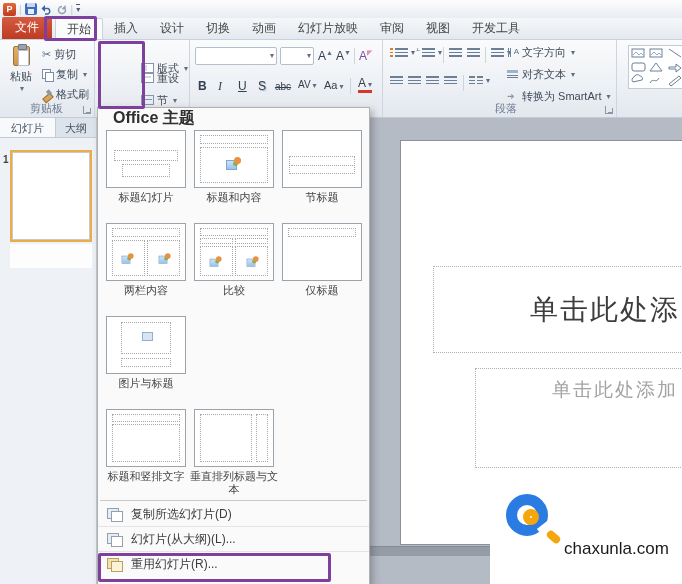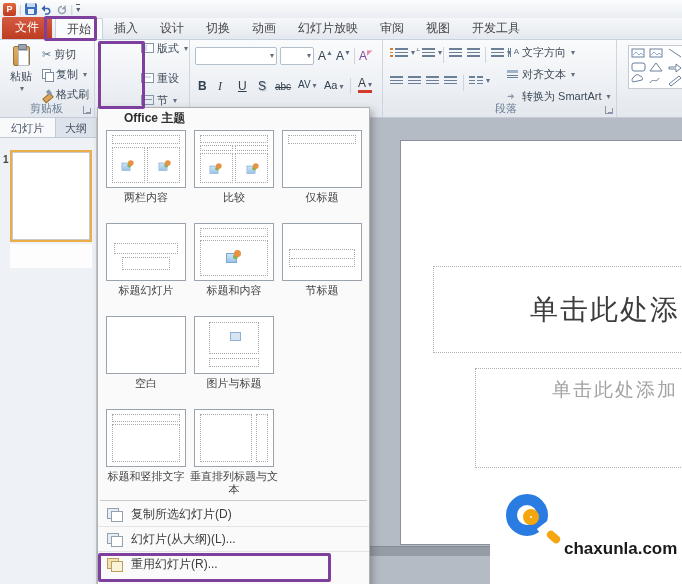--- a/index.html
+++ b/index.html
@@ -108,25 +108,25 @@
 .subtitle-ph{left:74px;top:227px;width:230px;height:100px;font-family:"Liberation Serif","DejaVu Serif",serif;font-size:19px;letter-spacing:2px;color:#a3a3a3;padding:8px 0 0 76px;white-space:nowrap}
 .hstrip{position:absolute;left:0;right:0;top:428px;height:10px;background:#959ca6;border-top:1px solid #848b95}
 
 
 .wm{position:absolute;left:393px;top:369px;width:192px;height:97px;background:#fff}
 .wm-ring{position:absolute;left:16px;top:7px;width:42px;height:42px;border:11px solid #2b7ce2;border-radius:50%}
 .wm-gap{position:absolute;left:50px;top:34px;width:20px;height:17px;background:#fff;transform:rotate(-38deg)}
 .wm-glass{position:absolute;left:33px;top:22px;width:16px;height:16px;border:7px solid #f5a50d;border-radius:50%}
 .wm-handle{position:absolute;left:56px;top:46px;width:15px;height:8px;background:#f5a50d;border-radius:4px;transform:rotate(42deg)}
 .wm-brand{position:absolute;left:64px;top:0px;font-size:38px;color:#121212;font-family:"Liberation Serif","DejaVu Serif",serif;white-space:nowrap;letter-spacing:1px}
-.wm-domain{position:absolute;left:74px;top:52px;font-size:17px;font-weight:bold;color:#1a1a1a;white-space:nowrap}
+.wm-domain{position:absolute;left:74px;top:52px;font-size:17px;font-weight:normal;color:#1a1a1a;white-space:nowrap}
 
 
 .dropdown{position:absolute;left:97px;top:107px;width:273px;height:479px;background:#fafafa;border:1px solid #b0b0b0;box-shadow:3px 3px 7px rgba(60,60,60,.35);z-index:10}
-.dd-header{height:20px;line-height:20px;padding-left:26px;font-weight:bold;font-size:12px;color:#2e2e2e}
+.dd-header{height:20px;line-height:20px;padding-left:15px;font-weight:bold;font-size:16px;color:#2e2e2e}
 .dd-grid{padding:2px 0 0 4px}
 .dd-row{display:flex;margin-bottom:19px}
 .dd-row.last{margin-bottom:4px}
 .dd-cell{width:88px;text-align:center;cursor:default}
 .thumb{width:80px;height:58px;background:#fff;border:1px solid #9aa2ac;position:relative;margin:0 auto}
 .cap{margin-top:3px;font-size:11px;line-height:13px;color:#444}
 .ph{position:absolute;border:1px dotted #a8a8a8}
 .cicon{position:absolute;width:16px;height:13px}
 .cicon:before{content:"";position:absolute;left:0;bottom:0;width:9px;height:8px;background:linear-gradient(#cfe3f7,#9cc3e8);border:1px solid #7aa7d4}
 .cicon:after{content:"";position:absolute;right:1px;top:0;width:7px;height:7px;border-radius:50%;background:#e8913f;box-shadow:-2px 3px 0 -1px #7fb356}
@@ -198,21 +198,21 @@
       </div>
       <div class="small-row" style="top:46px">
         <span class="ic-brush"></span>
         <span class="rtxt">格式刷</span>
       </div>
       <div class="glabel">剪贴板</div>
       <span class="launcher"></span>
     </div>
 
     <div class="rgroup g-slides">
-      <div class="mini-row" style="top:0">
+      <div class="mini-row" style="top:20px">
         <span class="mini-ic lay"></span>
         <span class="rtxt">版式</span>
         <span class="arrow">▾</span>
       </div>
       <div class="mini-row" style="top:30px">
         <span class="mini-ic res"></span>
         <span class="rtxt">重设</span>
       </div>
       <div class="mini-row" style="top:52px">
         <span class="mini-ic sec"></span>
@@ -345,20 +345,45 @@
     </div>
   </div>
 
   <div class="dropdown">
     <div class="dd-header">Office 主题</div>
     <div class="dd-grid">
 
       <div class="dd-row">
         <div class="dd-cell">
           <div class="thumb">
+            <div class="ph" style="left:7px;right:7px;top:19px;height:11px"></div>
+            <div class="ph" style="left:15px;right:15px;top:33px;height:13px"></div>
+          </div>
+          <div class="cap">标题幻灯片</div>
+        </div>
+        <div class="dd-cell">
+          <div class="thumb">
+            <div class="ph" style="left:5px;right:5px;top:4px;height:9px"></div>
+            <div class="ph" style="left:5px;right:5px;top:16px;bottom:4px"></div>
+            <span class="cicon" style="left:31px;top:26px"></span>
+          </div>
+          <div class="cap">标题和内容</div>
+        </div>
+        <div class="dd-cell">
+          <div class="thumb">
+            <div class="ph" style="left:6px;right:6px;top:25px;height:18px"></div>
+            <div style="position:absolute;left:8px;right:8px;top:34px;border-top:1px dotted #a8a8a8"></div>
+          </div>
+          <div class="cap">节标题</div>
+        </div>
+      </div>
+
+      <div class="dd-row">
+        <div class="dd-cell">
+          <div class="thumb">
             <div class="ph" style="left:5px;right:5px;top:4px;height:9px"></div>
             <div class="ph" style="left:5px;width:33px;top:16px;bottom:4px"></div>
             <div class="ph" style="right:5px;width:33px;top:16px;bottom:4px"></div>
             <span class="cicon sm" style="left:13px;top:28px"></span>
             <span class="cicon sm" style="left:50px;top:28px"></span>
           </div>
           <div class="cap">两栏内容</div>
         </div>
         <div class="dd-cell">
           <div class="thumb">
@@ -376,49 +401,20 @@
           <div class="thumb">
             <div class="ph" style="left:5px;right:5px;top:4px;height:9px"></div>
           </div>
           <div class="cap">仅标题</div>
         </div>
       </div>
 
       <div class="dd-row">
         <div class="dd-cell">
           <div class="thumb">
-            <div class="ph" style="left:7px;right:7px;top:19px;height:11px"></div>
-            <div class="ph" style="left:15px;right:15px;top:33px;height:13px"></div>
-          </div>
-          <div class="cap">标题幻灯片</div>
-        </div>
-        <div class="dd-cell">
-          <div class="thumb">
-            <div class="ph" style="left:5px;right:5px;top:4px;height:9px"></div>
-            <div class="ph" style="left:5px;right:5px;top:16px;bottom:4px"></div>
-            <span class="cicon" style="left:31px;top:26px"></span>
-          </div>
-          <div class="cap">标题和内容</div>
-        </div>
-        <div class="dd-cell">
-          <div class="thumb">
-            <div class="ph" style="left:6px;right:6px;top:25px;height:18px"></div>
-            <div style="position:absolute;left:8px;right:8px;top:34px;border-top:1px dotted #a8a8a8"></div>
-          </div>
-          <div class="cap">节标题</div>
-        </div>
-      </div>
-
-      <div class="dd-row">
-        <div class="dd-cell">
-          <div class="thumb"></div>
-          <div class="cap">空白</div>
-        </div>
-        <div class="dd-cell">
-          <div class="thumb">
             <div class="ph" style="left:14px;right:14px;top:5px;height:32px"></div>
             <span class="pic-mini" style="left:35px;top:15px"></span>
             <div class="ph" style="left:14px;right:14px;top:41px;height:9px"></div>
           </div>
           <div class="cap">图片与标题</div>
         </div>
       </div>
 
       <div class="dd-row last">
         <div class="dd-cell">

